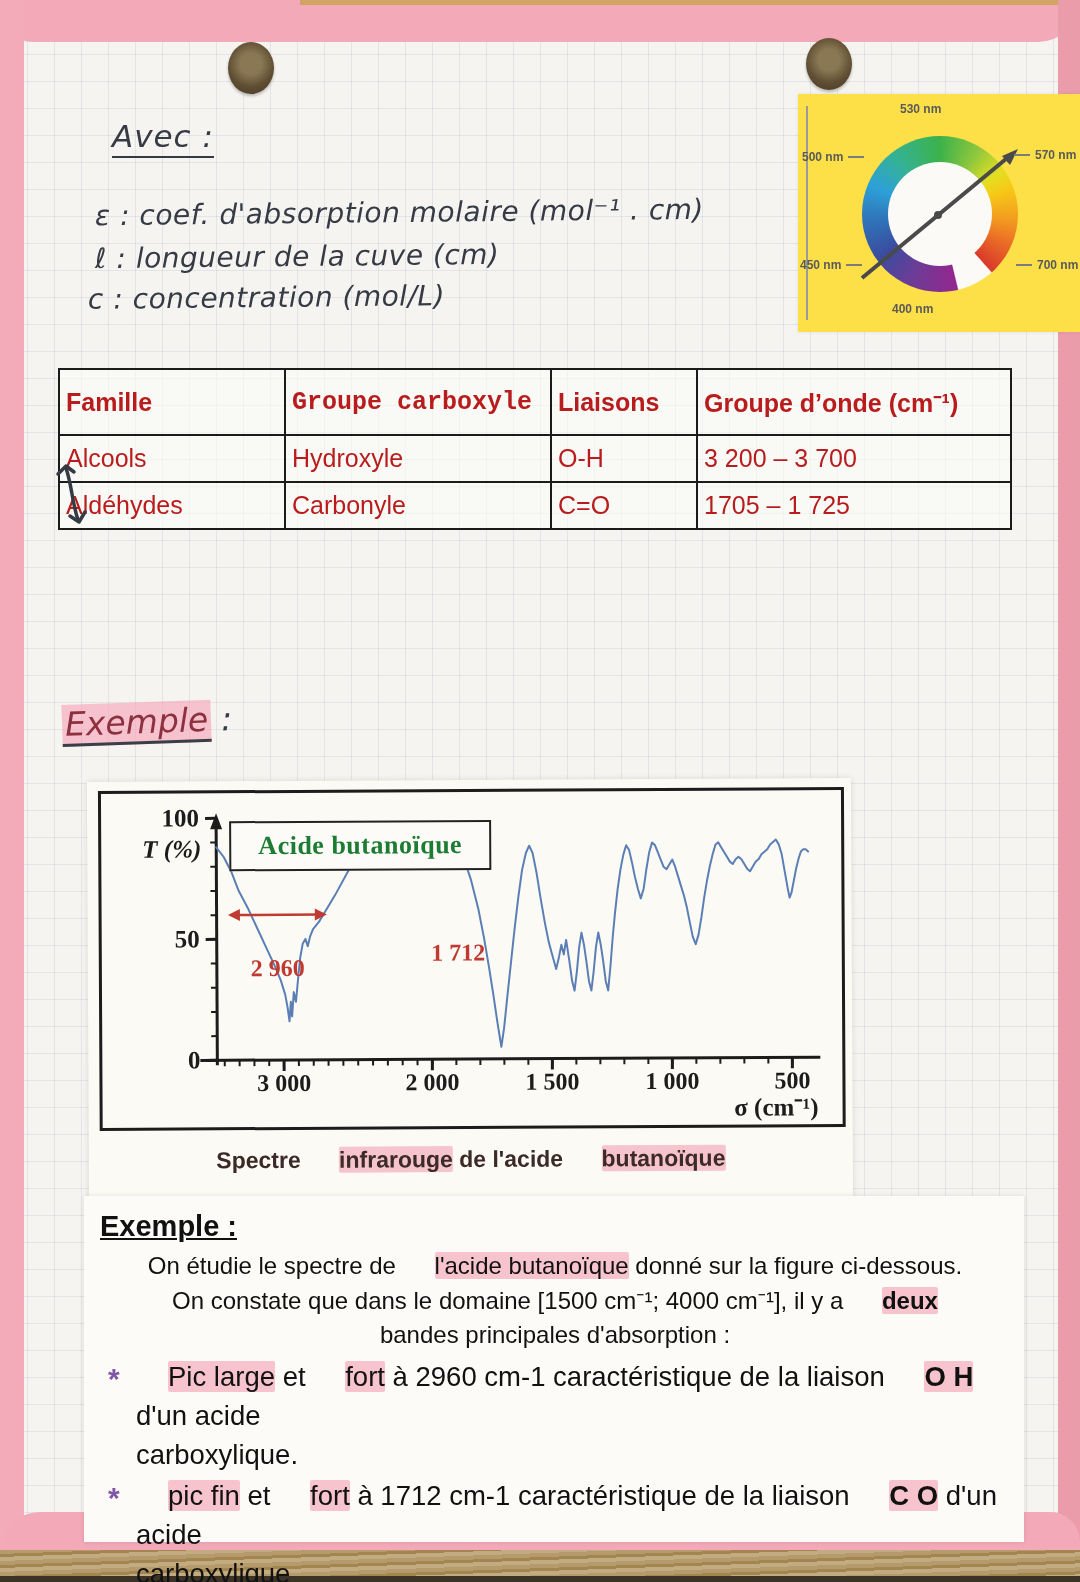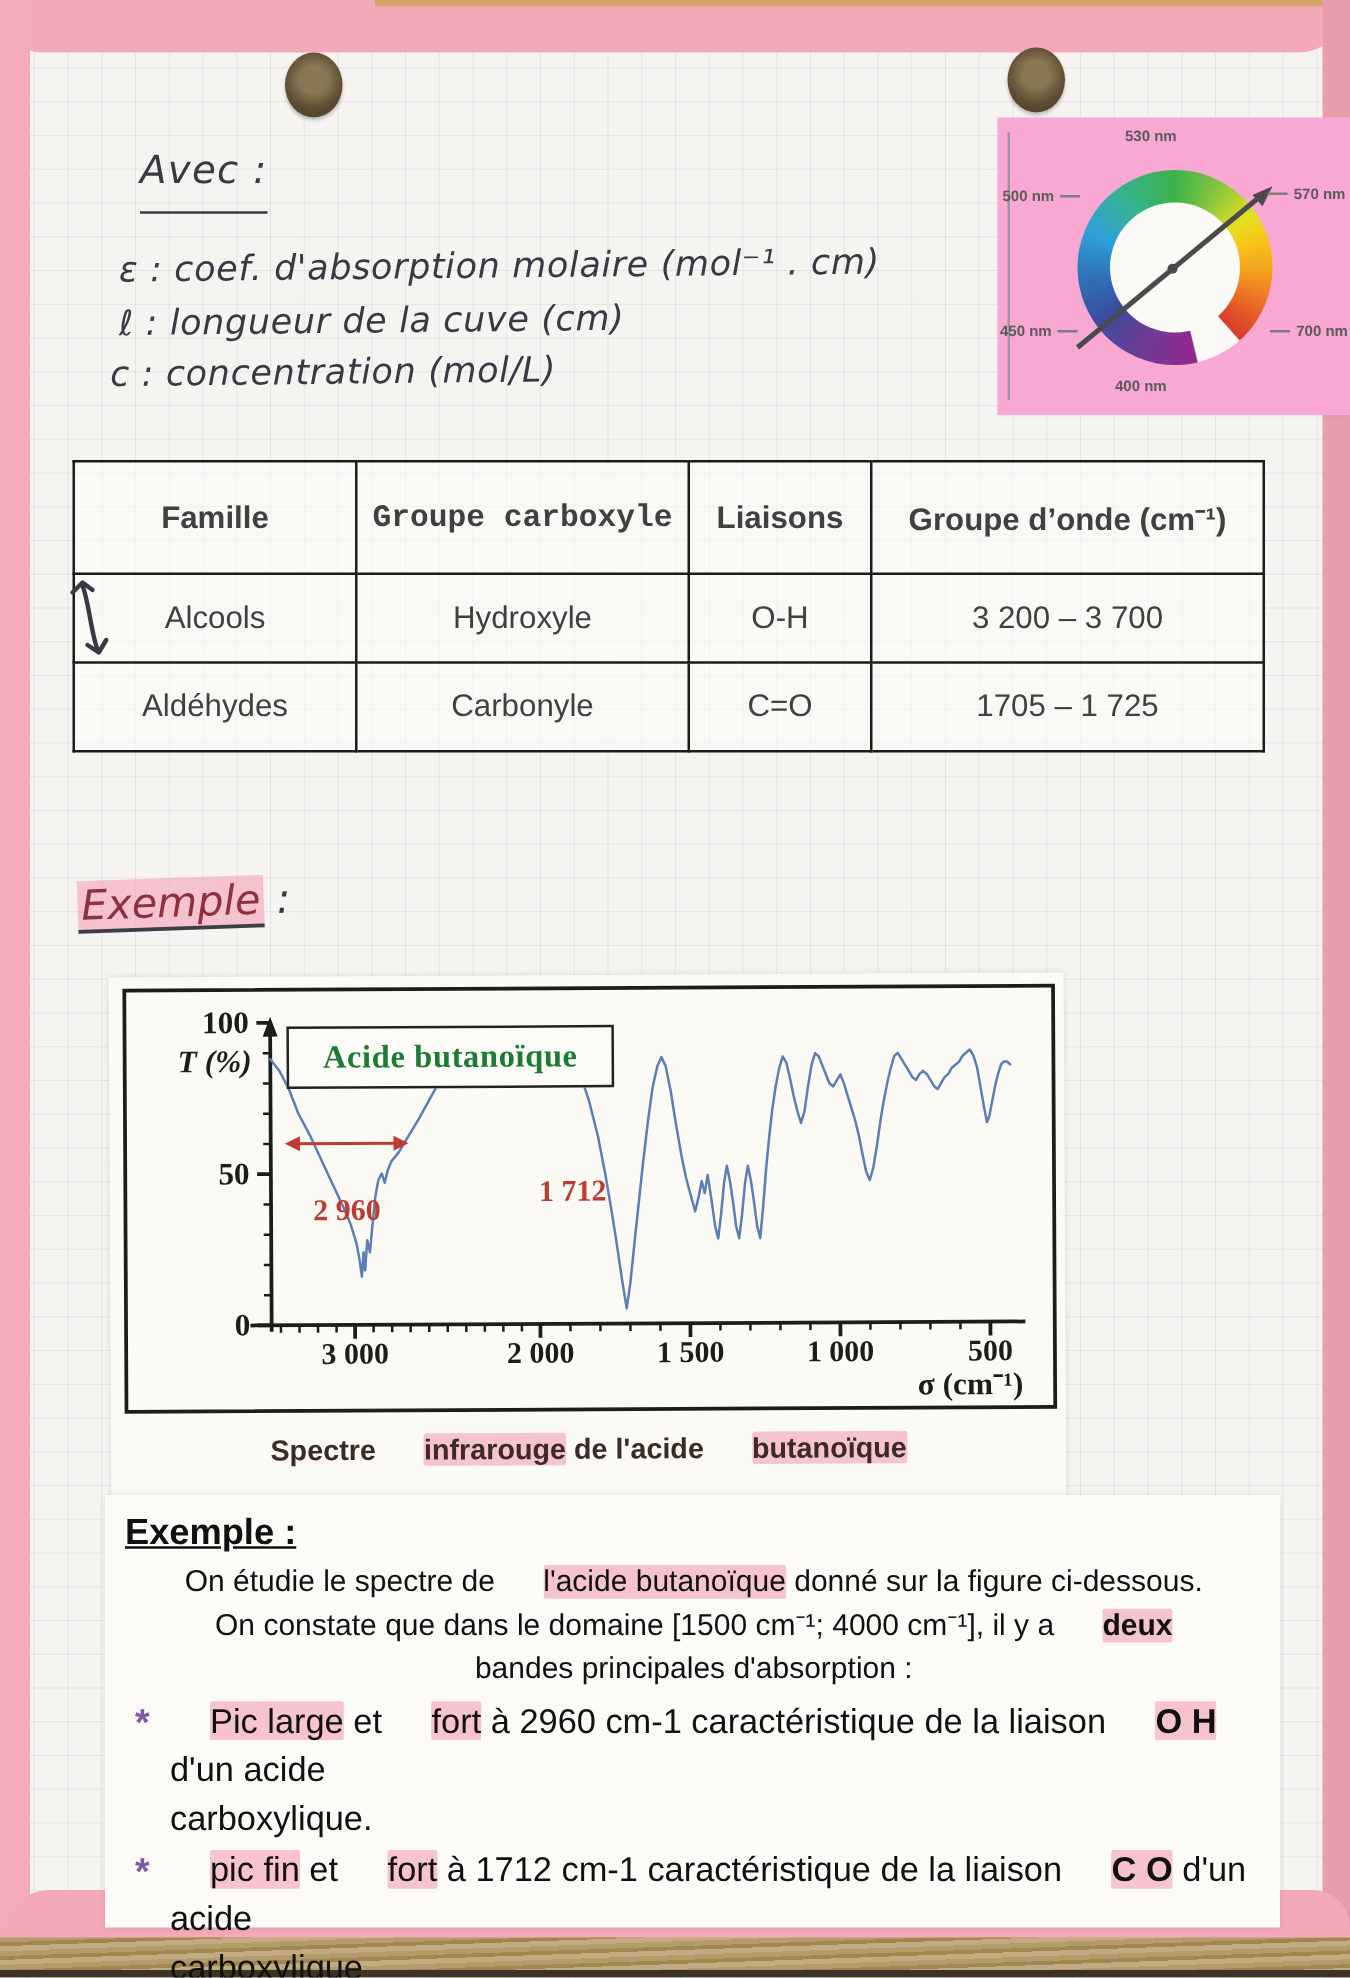--- a/index.html
+++ b/index.html
@@ -23,49 +23,49 @@
   .tape-bottom-edge{position:absolute;left:0;top:1576px;width:1080px;height:6px;background:#3c3327;}
   .dot{position:absolute;width:46px;height:52px;border-radius:50%;
     background:radial-gradient(circle at 50% 42%, #8a7854 0 28%, #5f4e33 60%, #463823 100%);
     box-shadow:0 2px 3px rgba(0,0,0,.25);}
   .dot1{left:228px;top:42px;}
   .dot2{left:806px;top:38px;}
 
   
   .hand{font-family:"DejaVu Sans",sans-serif;font-style:italic;color:#353a45;}
   .avec{position:absolute;left:112px;top:118px;font-size:31px;letter-spacing:1px;
-    border-bottom:2.5px solid #353a45;padding-bottom:15px;}
+    border-bottom:2.5px solid #353a45;padding-bottom:2px;}
   .hand-line{position:absolute;font-size:28px;letter-spacing:.5px;white-space:nowrap;transform:rotate(-.6deg);}
   .hl1{left:95px;top:196px;}
   .hl2{left:95px;top:240px;}
   .hl3{left:88px;top:281px;}
 
   
-  .wheel-panel{position:absolute;left:798px;top:94px;width:282px;height:238px;background:#f9a8d4;
+  .wheel-panel{position:absolute;left:798px;top:94px;width:282px;height:238px;background:#fde047;
     box-shadow:0 0 4px rgba(0,0,0,.08);}
   .wheel-vline{position:absolute;left:8px;top:12px;width:1.5px;height:214px;background:#9a9a9a;}
   .ring{position:absolute;left:64px;top:42px;width:156px;height:156px;border-radius:50%;
     background:conic-gradient(from 0deg,
       #3cb24a 0deg,#8cc63e 30deg,#e3df20 55deg,#f7c917 70deg,#f29b1f 95deg,
       #ea6a26 115deg,#d93a2b 138deg,#fbfaf7 139deg,#fbfaf7 166deg,
       #93278f 167deg,#6a3d96 205deg,#3a4da0 235deg,#2f74b8 265deg,
       #2da0d8 292deg,#34b295 322deg,#3cb24a 360deg);}
   .ring-hole{position:absolute;left:26px;top:26px;width:104px;height:104px;border-radius:50%;background:#fbfaf7;}
   .cw-label{position:absolute;font-size:12px;font-weight:bold;color:#5a5a5a;white-space:nowrap;}
   .cw-arrow{position:absolute;inset:0;}
   .cwl-top{left:102px;top:8px;}    .cwl-ul{left:4px;top:56px;}
   .cwl-ur{left:216px;top:54px;}    .cwl-ll{left:2px;top:164px;}
   .cwl-lr{left:218px;top:164px;}   .cwl-bot{left:94px;top:208px;}
   .cwl-ul::after,.cwl-ll::after{content:"";display:inline-block;width:16px;height:2px;background:#7c7c7c;margin:0 0 3px 5px;}
   .cwl-ur::before,.cwl-lr::before{content:"";display:inline-block;width:16px;height:2px;background:#7c7c7c;margin:0 5px 3px 0;}
 
   
   .ir-table{position:absolute;left:58px;top:368px;border-collapse:collapse;background:rgba(252,251,248,.6);}
-  .ir-table th,.ir-table td{border:2.5px solid #1b1b1b;text-align:center;vertical-align:middle;
-    color:#404040;padding:20px 6px;}
+  .ir-table th,.ir-table td{border:2.5px solid #1b1b1b;text-align:left;vertical-align:middle;
+    color:#b91c1c;padding:8px 6px;}
   .ir-table th{font-size:25px;font-weight:bold;height:48px;}
   .ir-table td{font-size:25px;}
   .c-fam{width:212px;} .c-grp{width:252px;font-family:Liberation Mono, monospace;} .c-lia{width:132px;} .c-ond{width:300px;white-space:nowrap;}
   .two-line div{line-height:44px;}
   .hand-arrow{position:absolute;left:52px;top:452px;}
 
   
   .exemple-hand{position:absolute;left:62px;top:702px;font-family:"DejaVu Sans",sans-serif;
     font-style:italic;font-size:33px;color:#8d3040;transform:rotate(-2deg);}
   .exemple-hand .word{background:rgba(246,168,186,.65);padding:0 3px;

